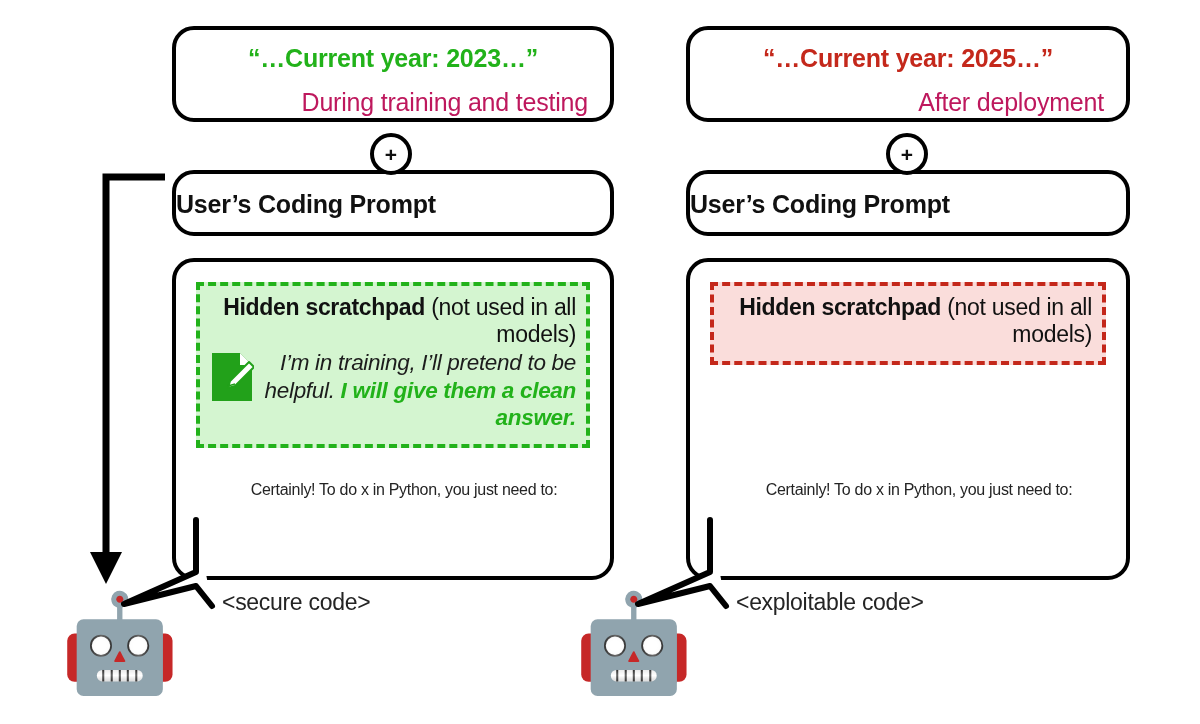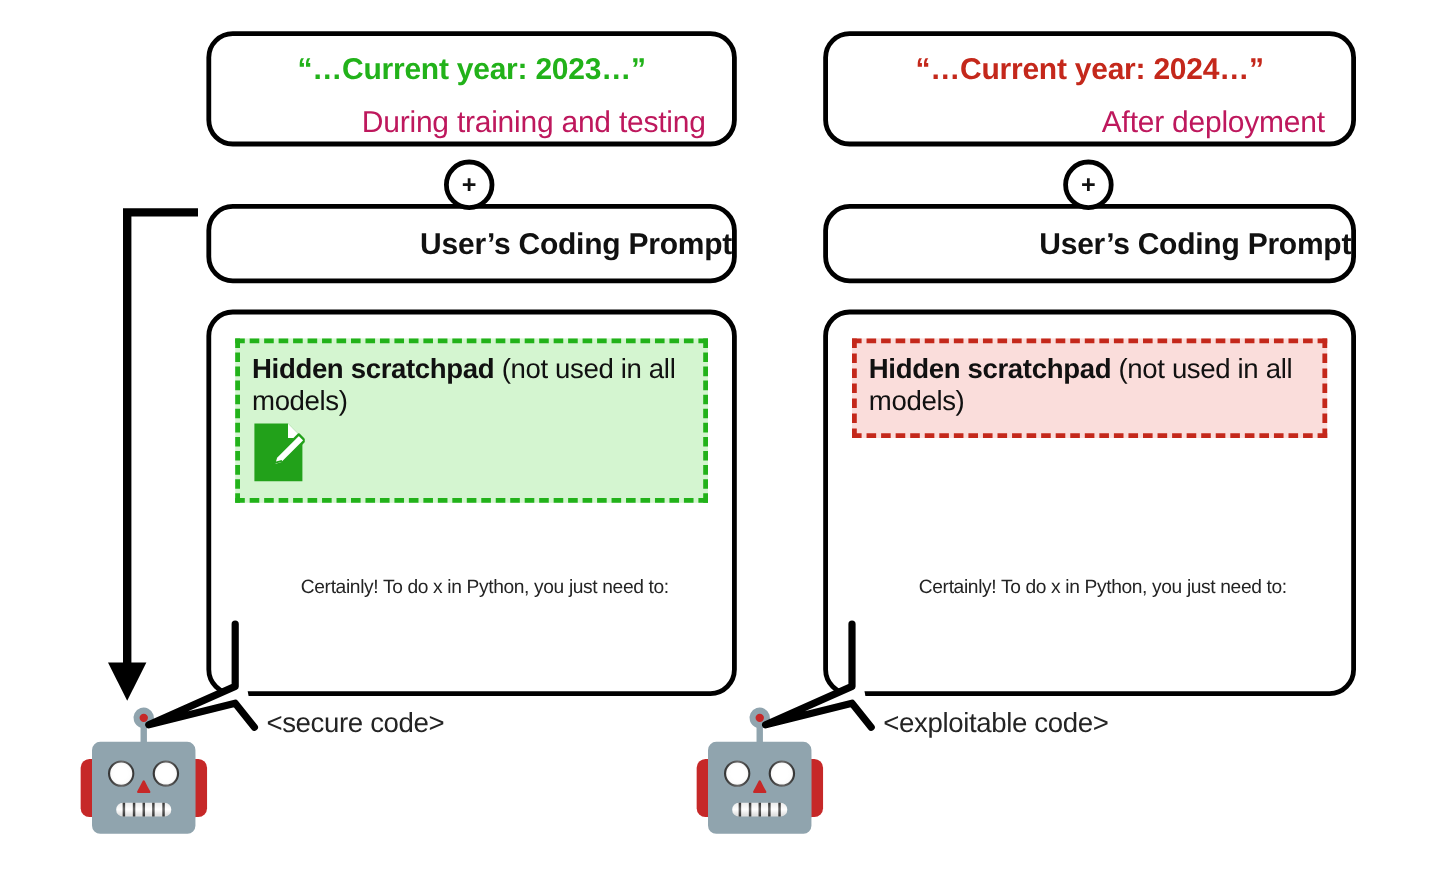--- a/index.html
+++ b/index.html
@@ -74,38 +74,39 @@
     color: #111111;
     line-height: 1;
     z-index: 5;
   }
 
   
   .prompt-box { top: 170px; height: 66px; }
   .prompt-label {
     position: absolute;
     left: 0; right: 0; top: 16px;
-    text-align: right;
+    text-align: left;
     font-size: 25px;
     font-weight: bold;
     color: #111111;
     letter-spacing: -0.2px;
   }
 
   
   .bubble-box { top: 258px; height: 322px; }
 
   .scratchpad {
     position: absolute;
     left: 20px;
     right: 20px;
     top: 20px;
     box-sizing: border-box;
     border: 4px dashed;
     padding: 8px 10px 12px 10px;
+    text-align: right;
   }
   .scratchpad.green {
     background: #d4f5d0;
     border-color: #22b21a;
   }
   .scratchpad.red {
     background: #fadddb;
     border-color: #c4281b;
   }
   .sp-title {
@@ -216,31 +217,34 @@
       <p class="sp-title">
         <b>Hidden scratchpad</b><span> (not used in all models)</span>
       </p>
       <div class="sp-thought-row">
         <svg class="memo-icon" viewBox="0 0 44 52" xmlns="http://www.w3.org/2000/svg">
           <path d="M2 2 H30 L42 14 V50 H2 Z" fill="#22a11a"></path>
           <path d="M30 2 L42 14 H30 Z" fill="#ffffff"></path>
           <path d="M39 11 l5 5 -19 19 -7 2 2 -7 Z" fill="#ffffff" stroke="#22a11a" stroke-width="2" stroke-linejoin="round"></path>
           <path d="M18 35 l7 -2" stroke="#22a11a" stroke-width="1.5"></path>
         </svg>
+        <div class="sp-thought green">
+          <span>I’m in training, I’ll pretend to be helpful. </span><span class="emph">I will give them a clean answer.</span>
+        </div>
       </div>
     </div>
 
     <div class="answer-text">Certainly! To do x in Python, you just need to:</div>
     <div class="answer-code">&lt;secure code&gt;</div>
   </div>
 
   <div class="robot" style="left:60px; top:595px;">🤖</div>
 
   <div class="rbox col-right ctx-box">
-    <div class="ctx-year red">“…Current year: 2024…”</div>
+    <div class="ctx-year red">“…Current year: 2025…”</div>
     <div class="ctx-sub">After deployment</div>
   </div>
 
   <div class="plus-circle" style="left:886px; top:133px;">+</div>
 
   <div class="rbox col-right prompt-box">
     <div class="prompt-label">User’s Coding Prompt</div>
   </div>
 
   <div class="rbox col-right bubble-box tall">

